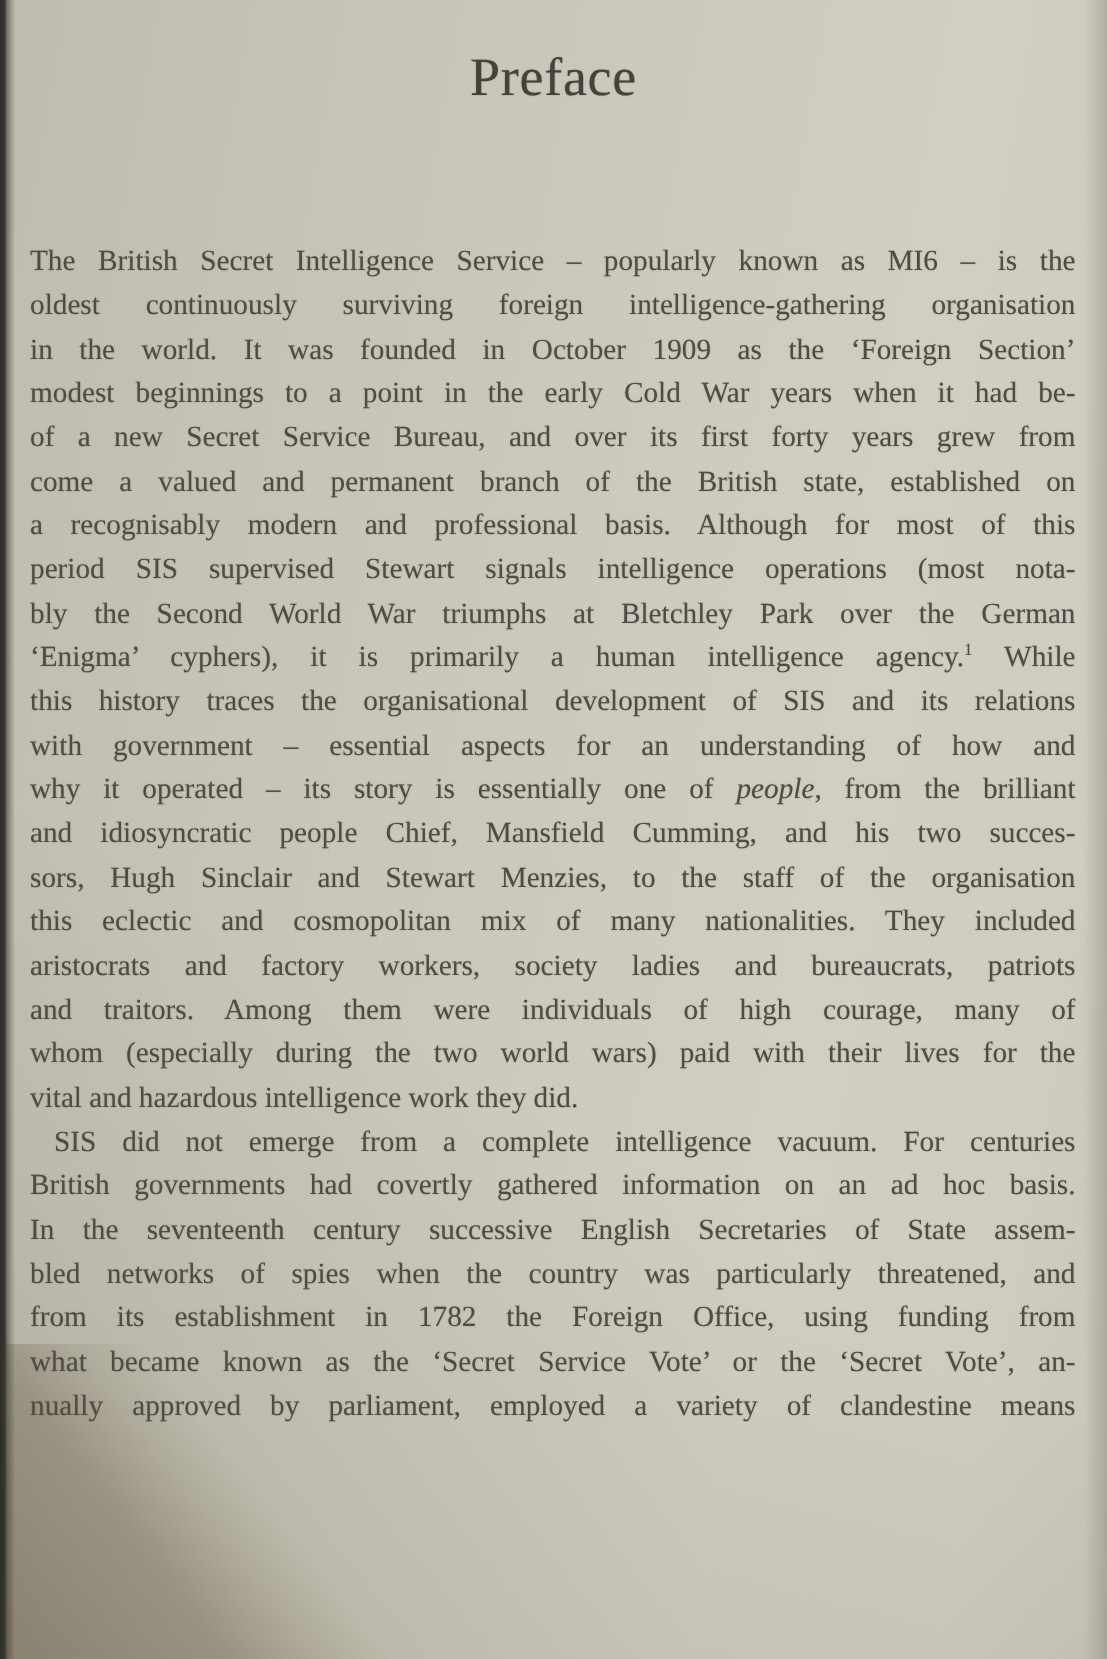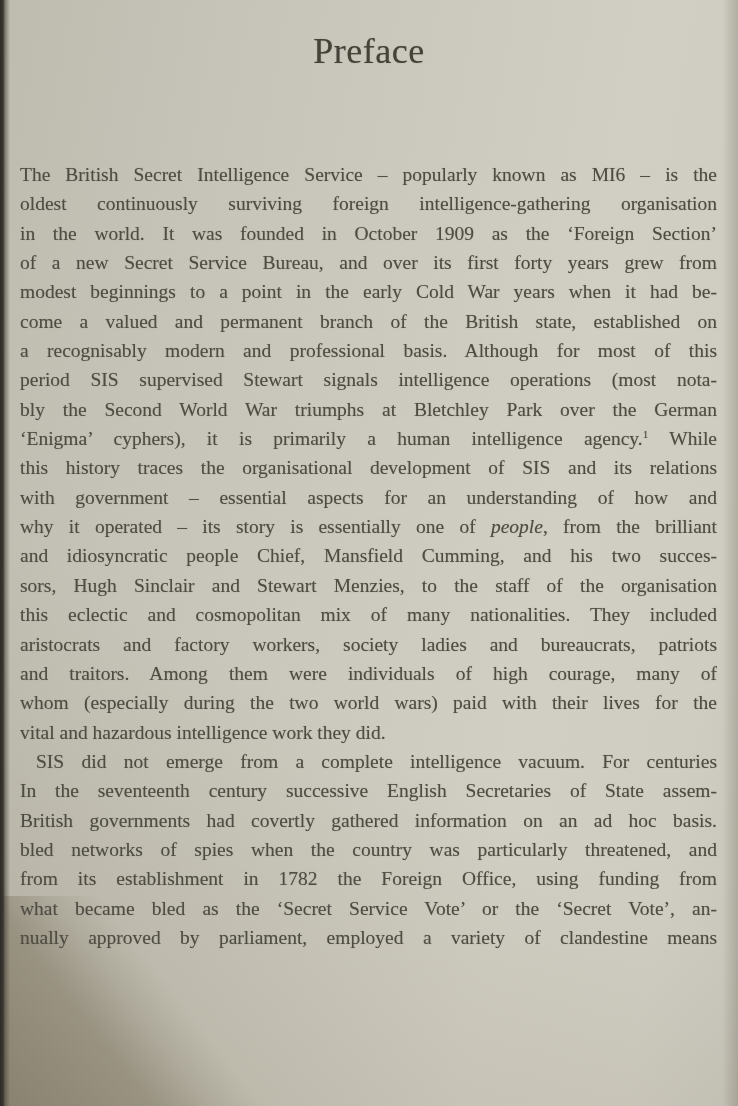--- a/index.html
+++ b/index.html
@@ -91,38 +91,38 @@
   <div class="right-edge-shade"></div>
   <div class="lowerleft-shade"></div>
   <div class="corner-shadow"></div>
 
   <div class="page-title">Preface</div>
 
   <div class="body-text">
     <div class="line">The British Secret Intelligence Service – popularly known as MI6 – is the</div>
     <div class="line">oldest continuously surviving foreign intelligence-gathering organisation</div>
     <div class="line">in the world. It was founded in October 1909 as the ‘Foreign Section’</div>
+    <div class="line">modest beginnings to a point in the early Cold War years when it had be-</div>
     <div class="line">of a new Secret Service Bureau, and over its first forty years grew from</div>
-    <div class="line">modest beginnings to a point in the early Cold War years when it had be-</div>
     <div class="line">come a valued and permanent branch of the British state, established on</div>
     <div class="line">a recognisably modern and professional basis. Although for most of this</div>
     <div class="line">period SIS supervised Stewart signals intelligence operations (most nota-</div>
     <div class="line">bly the Second World War triumphs at Bletchley Park over the German</div>
     <div class="line"><span>‘Enigma’ cyphers), it is primarily a human intelligence agency.</span><sup>1</sup><span> While</span></div>
     <div class="line">this history traces the organisational development of SIS and its relations</div>
     <div class="line">with government – essential aspects for an understanding of how and</div>
     <div class="line"><span>why it operated – its story is essentially one of </span><span class="it">people</span><span>, from the brilliant</span></div>
     <div class="line">and idiosyncratic people Chief, Mansfield Cumming, and his two succes-</div>
     <div class="line">sors, Hugh Sinclair and Stewart Menzies, to the staff of the organisation</div>
     <div class="line">this eclectic and cosmopolitan mix of many nationalities. They included</div>
     <div class="line">aristocrats and factory workers, society ladies and bureaucrats, patriots</div>
     <div class="line">and traitors. Among them were individuals of high courage, many of</div>
     <div class="line">whom (especially during the two world wars) paid with their lives for the</div>
     <div class="line end">vital and hazardous intelligence work they did.</div>
     <div class="line indent">SIS did not emerge from a complete intelligence vacuum. For centuries</div>
+    <div class="line">British governments had covertly gathered information on an ad hoc basis.</div>
     <div class="line">In the seventeenth century successive English Secretaries of State assem-</div>
-    <div class="line">British governments had covertly gathered information on an ad hoc basis.</div>
     <div class="line">bled networks of spies when the country was particularly threatened, and</div>
     <div class="line">from its establishment in 1782 the Foreign Office, using funding from</div>
-    <div class="line">what became bled as the ‘Secret Service Vote’ or the ‘Secret Vote’, an-</div>
+    <div class="line">what became known as the ‘Secret Service Vote’ or the ‘Secret Vote’, an-</div>
     <div class="line">nually approved by parliament, employed a variety of clandestine means</div>
   </div>
 </div>
 
 </body></html>

